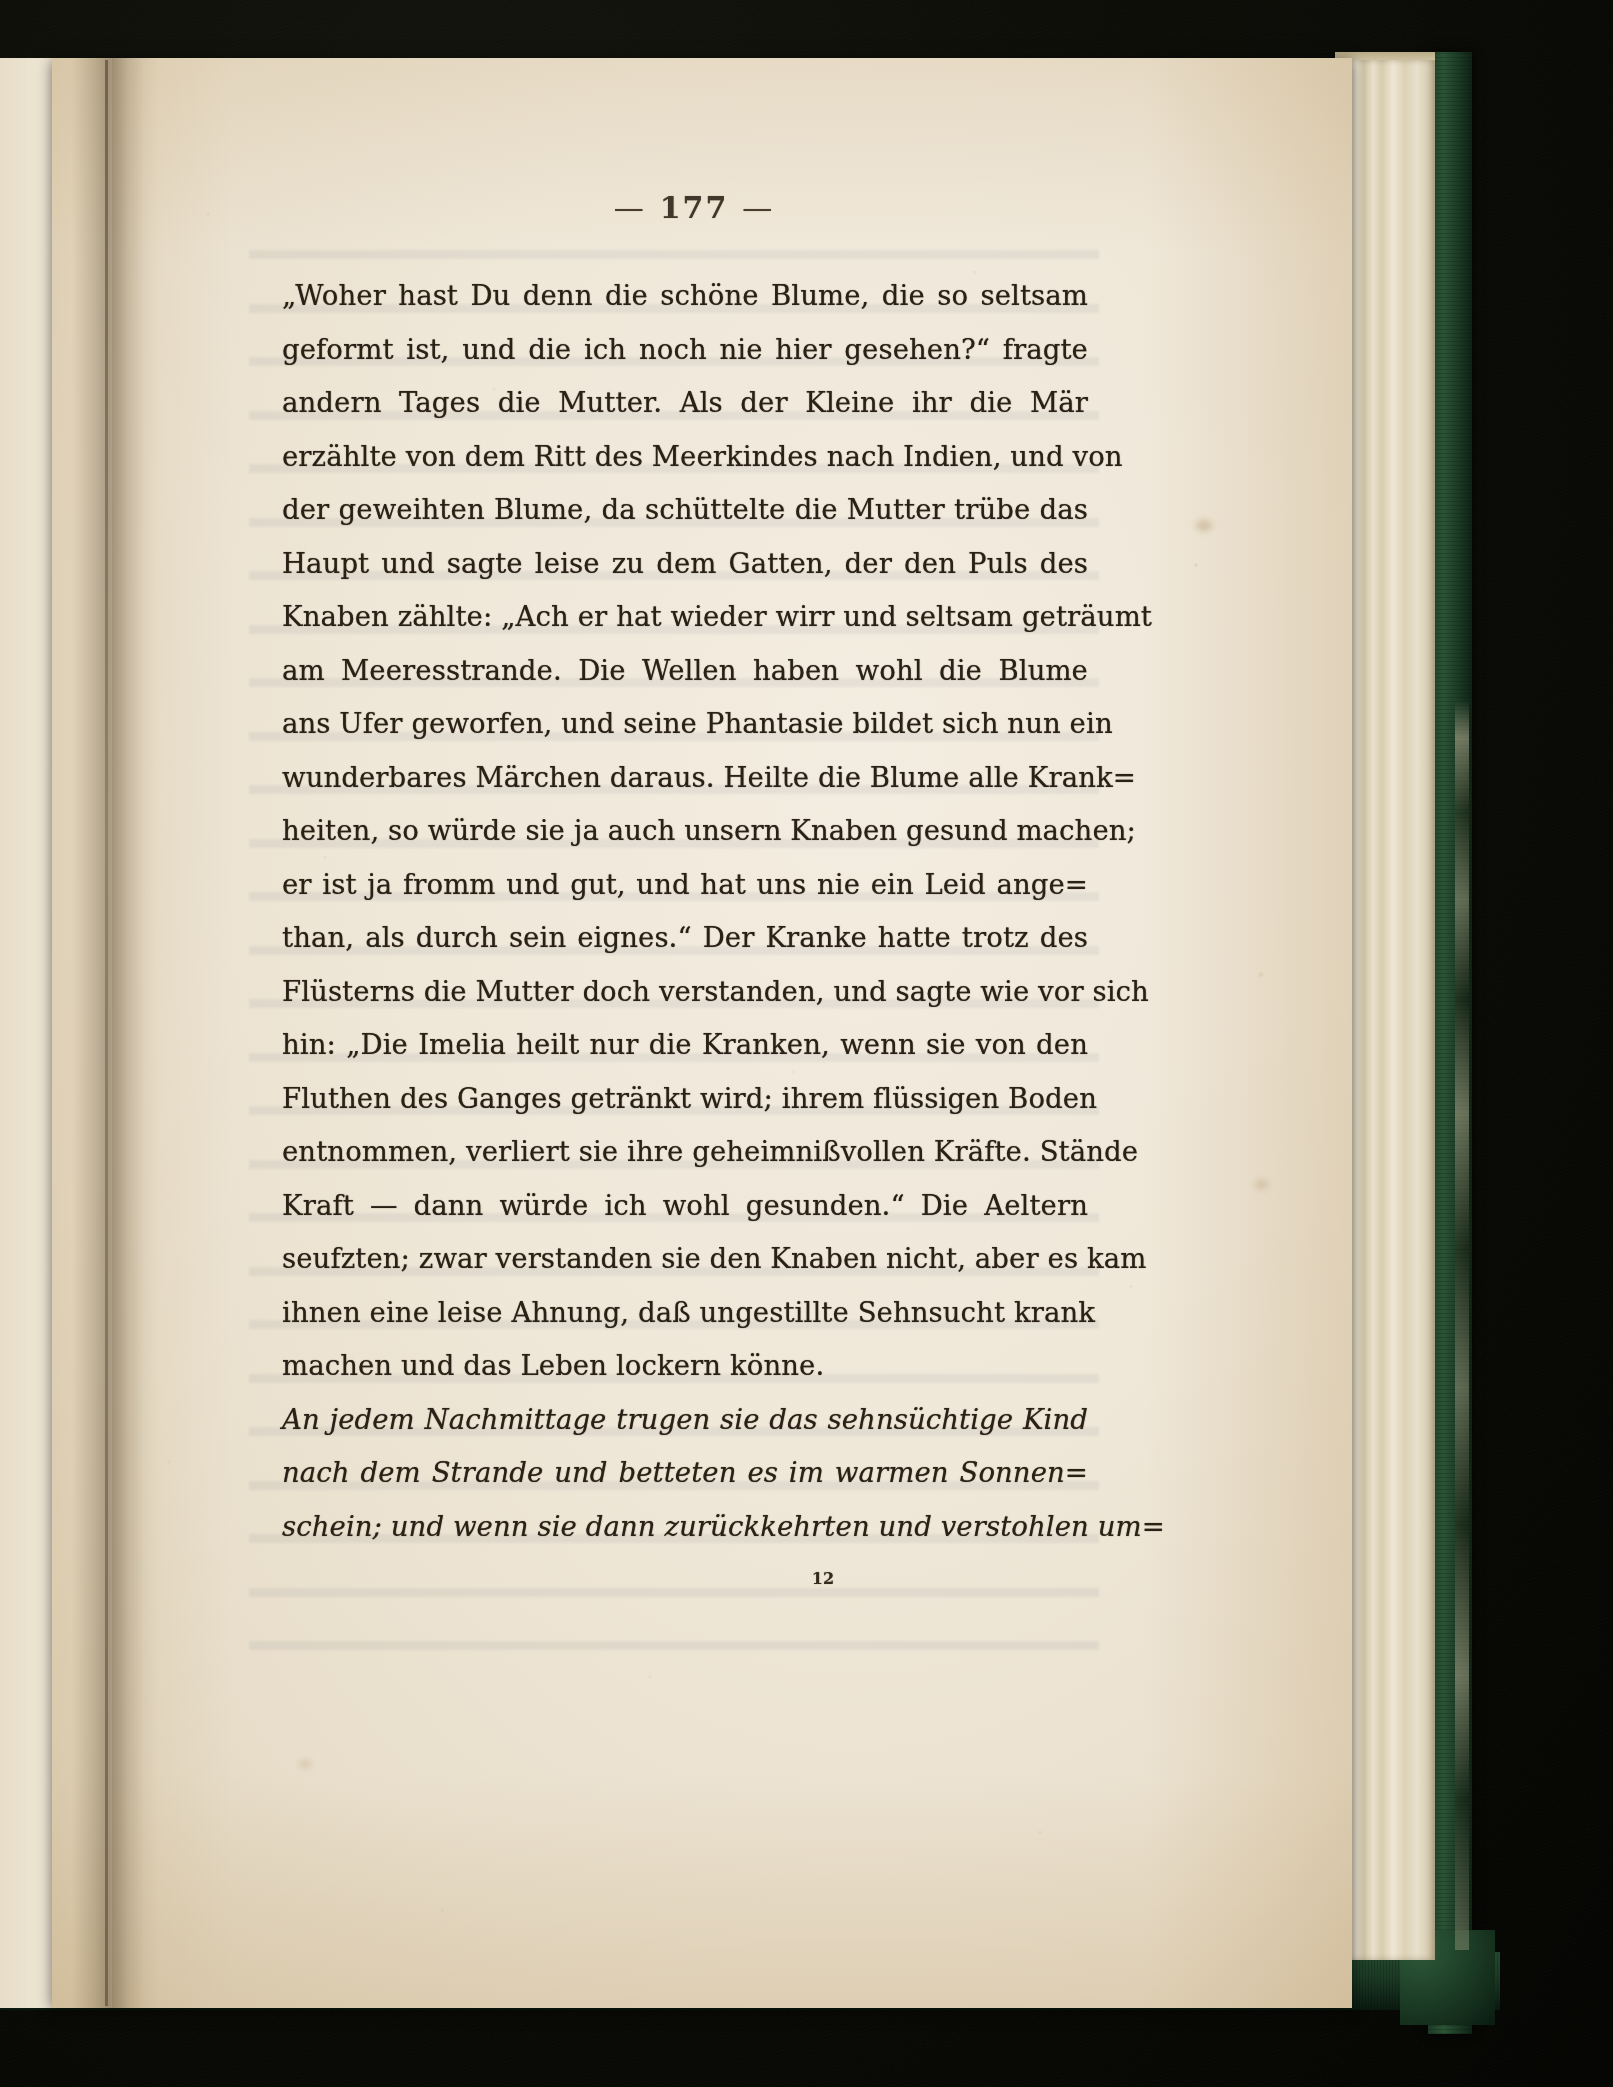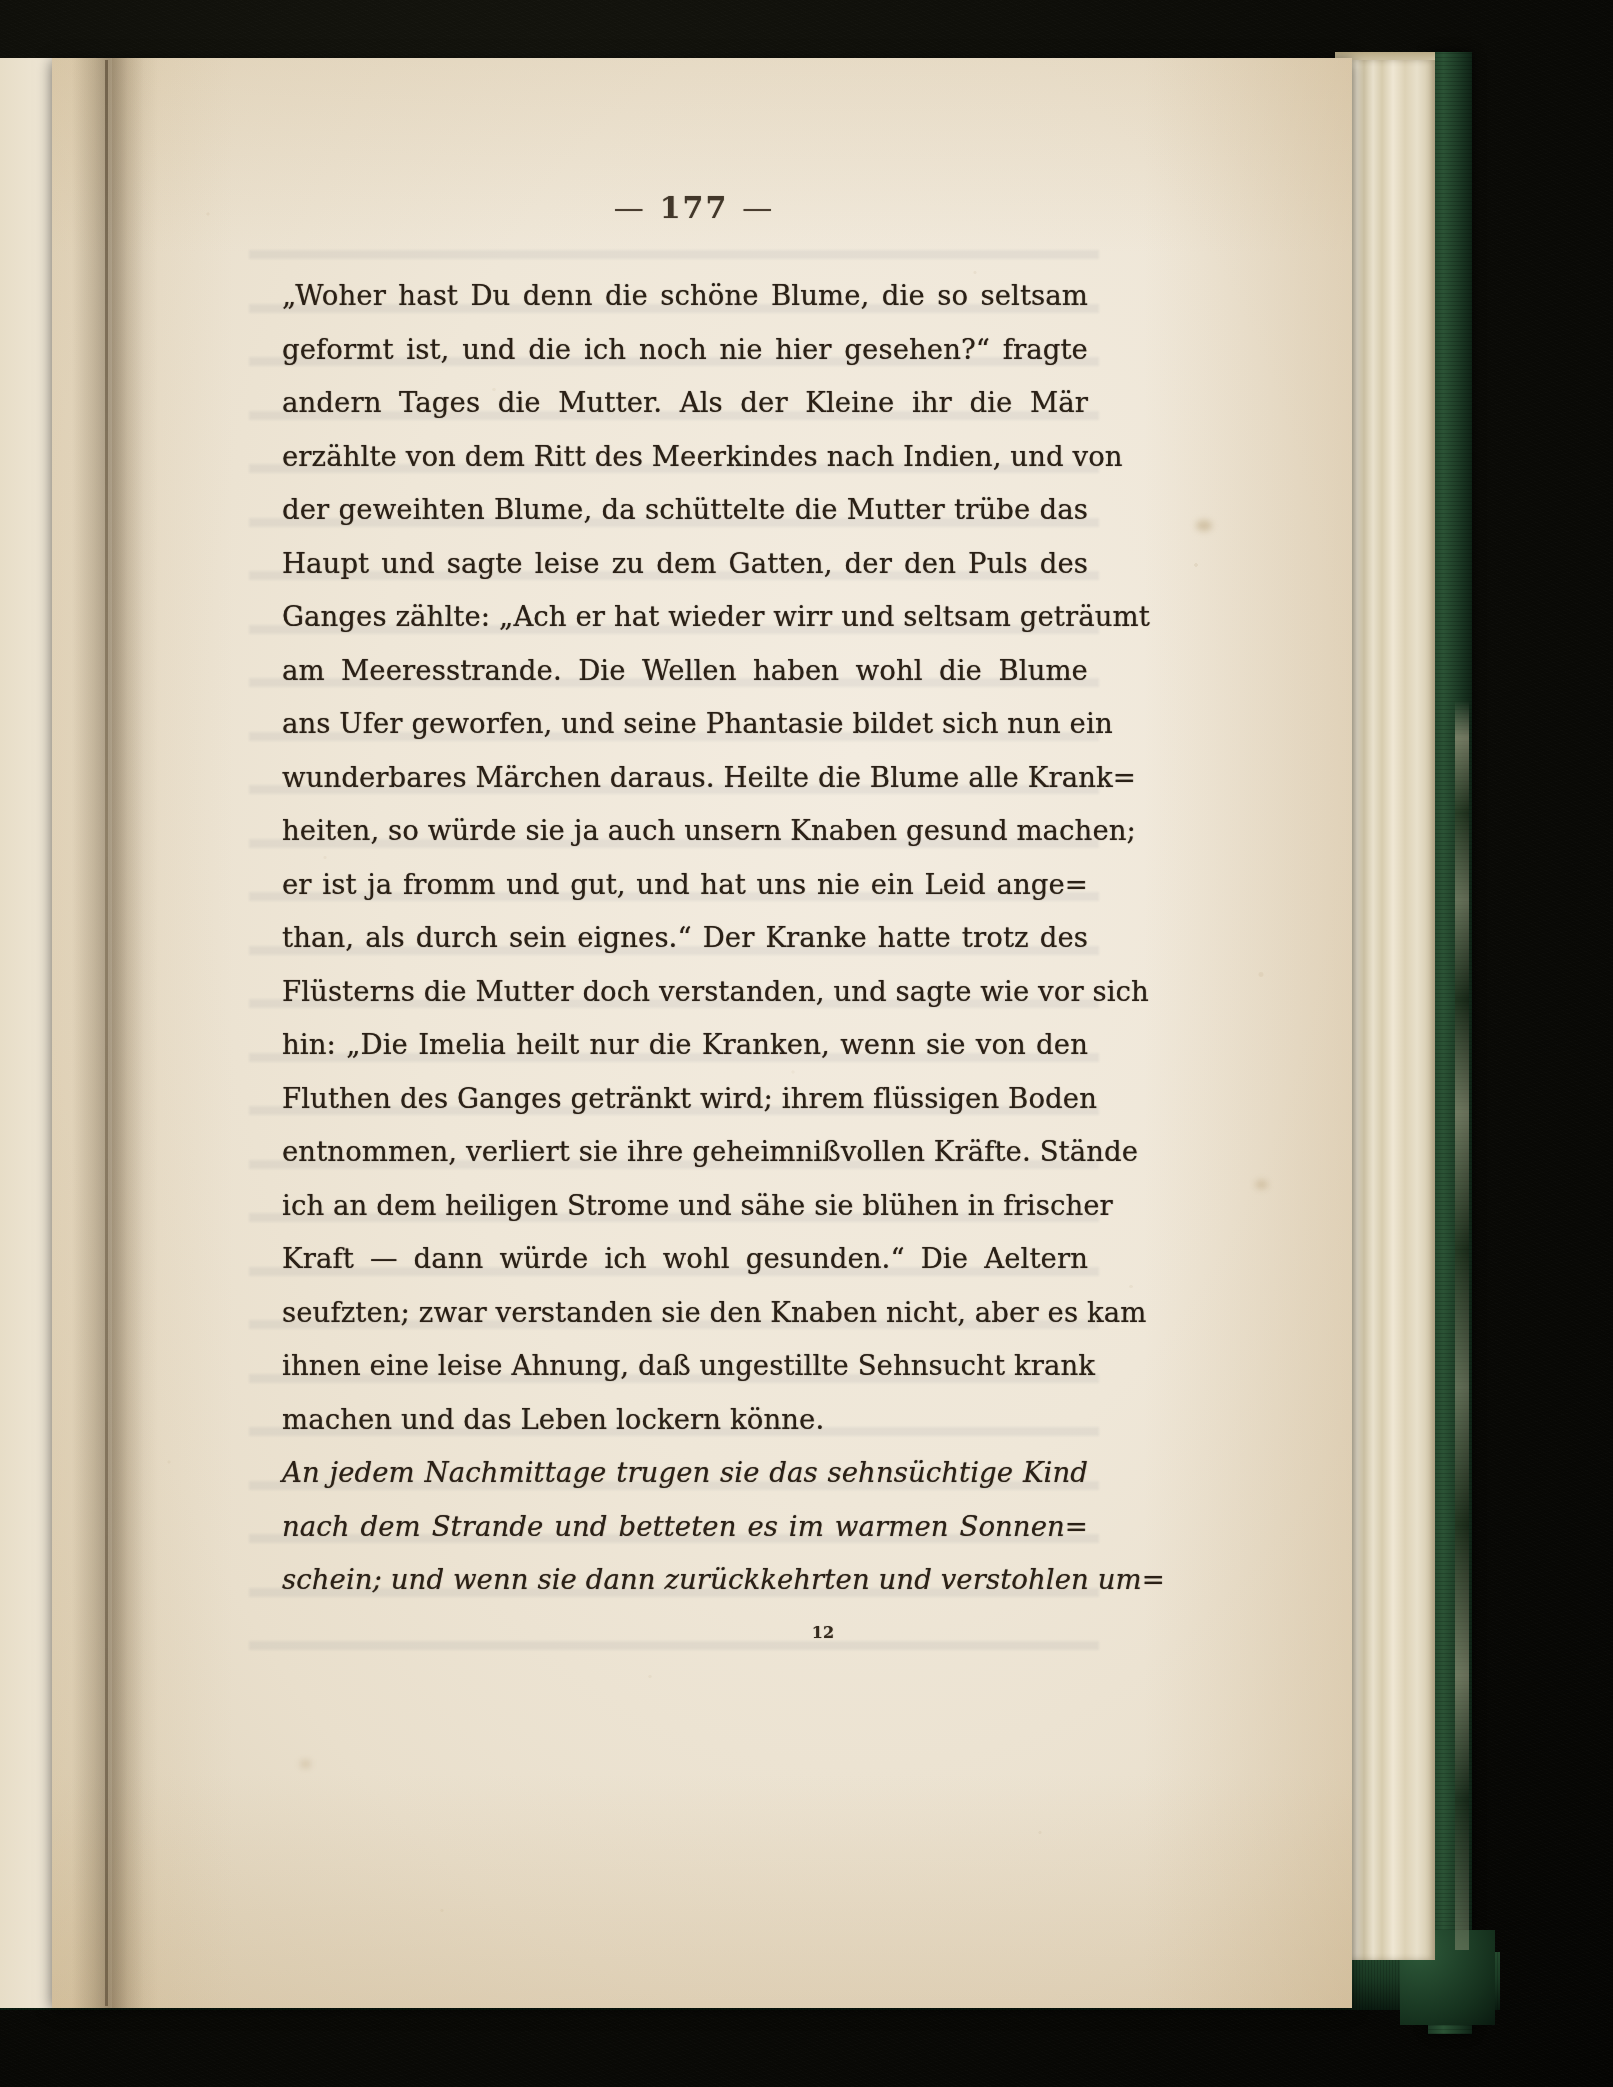--- a/index.html
+++ b/index.html
@@ -273,32 +273,31 @@
     <div class="body">
 
 
       <p class="para indent" id="para-2">
         <span class="line j" style="text-indent:54px;">„Woher hast Du denn die schöne Blume, die so seltsam</span>
         <span class="line j">geformt ist, und die ich noch nie hier gesehen?“ fragte</span>
         <span class="line j">andern Tages die Mutter.  Als der Kleine ihr die Mär</span>
         <span class="line j">erzählte von dem Ritt des Meerkindes nach Indien, und von</span>
         <span class="line j">der geweihten Blume, da schüttelte die Mutter trübe das</span>
         <span class="line j">Haupt und sagte leise zu dem Gatten, der den Puls des</span>
-        <span class="line j">Ganges zählte: „Ach er hat wieder wirr und seltsam geträumt</span>
+        <span class="line j">Knaben zählte: „Ach er hat wieder wirr und seltsam geträumt</span>
         <span class="line j">am Meeresstrande.  Die Wellen haben wohl die Blume</span>
         <span class="line j">ans Ufer geworfen, und seine Phantasie bildet sich nun ein</span>
         <span class="line j">wunderbares Märchen daraus.  Heilte die Blume alle Krank=</span>
         <span class="line j">heiten, so würde sie ja auch unsern Knaben gesund machen;</span>
         <span class="line j">er ist ja fromm und gut, und hat uns nie ein Leid ange=</span>
         <span class="line j">than, als durch sein eignes.“  Der Kranke hatte trotz des</span>
         <span class="line j">Flüsterns die Mutter doch verstanden, und sagte wie vor sich</span>
         <span class="line j">hin: „Die Imelia heilt nur die Kranken, wenn sie von den</span>
         <span class="line j">Fluthen des Ganges getränkt wird; ihrem flüssigen Boden</span>
         <span class="line j">entnommen, verliert sie ihre geheimnißvollen Kräfte. Stände</span>
-        <span class="line j">ich an dem heiligen Strome und sähe sie blühen in frischer</span>
         <span class="line j">Kraft — dann würde ich wohl gesunden.“  Die Aeltern</span>
         <span class="line j">seufzten; zwar verstanden sie den Knaben nicht, aber es kam</span>
         <span class="line j">ihnen eine leise Ahnung, daß ungestillte Sehnsucht krank</span>
         <span class="line">machen und das Leben lockern könne.</span>
       </p>
 
       <p class="para indent" id="para-3">
         <span class="line j" style="text-indent:54px;">An jedem Nachmittage trugen sie das sehnsüchtige Kind</span>
         <span class="line j">nach dem Strande und betteten es im warmen Sonnen=</span>
         <span class="line j">schein; und wenn sie dann zurückkehrten und verstohlen um=</span>

